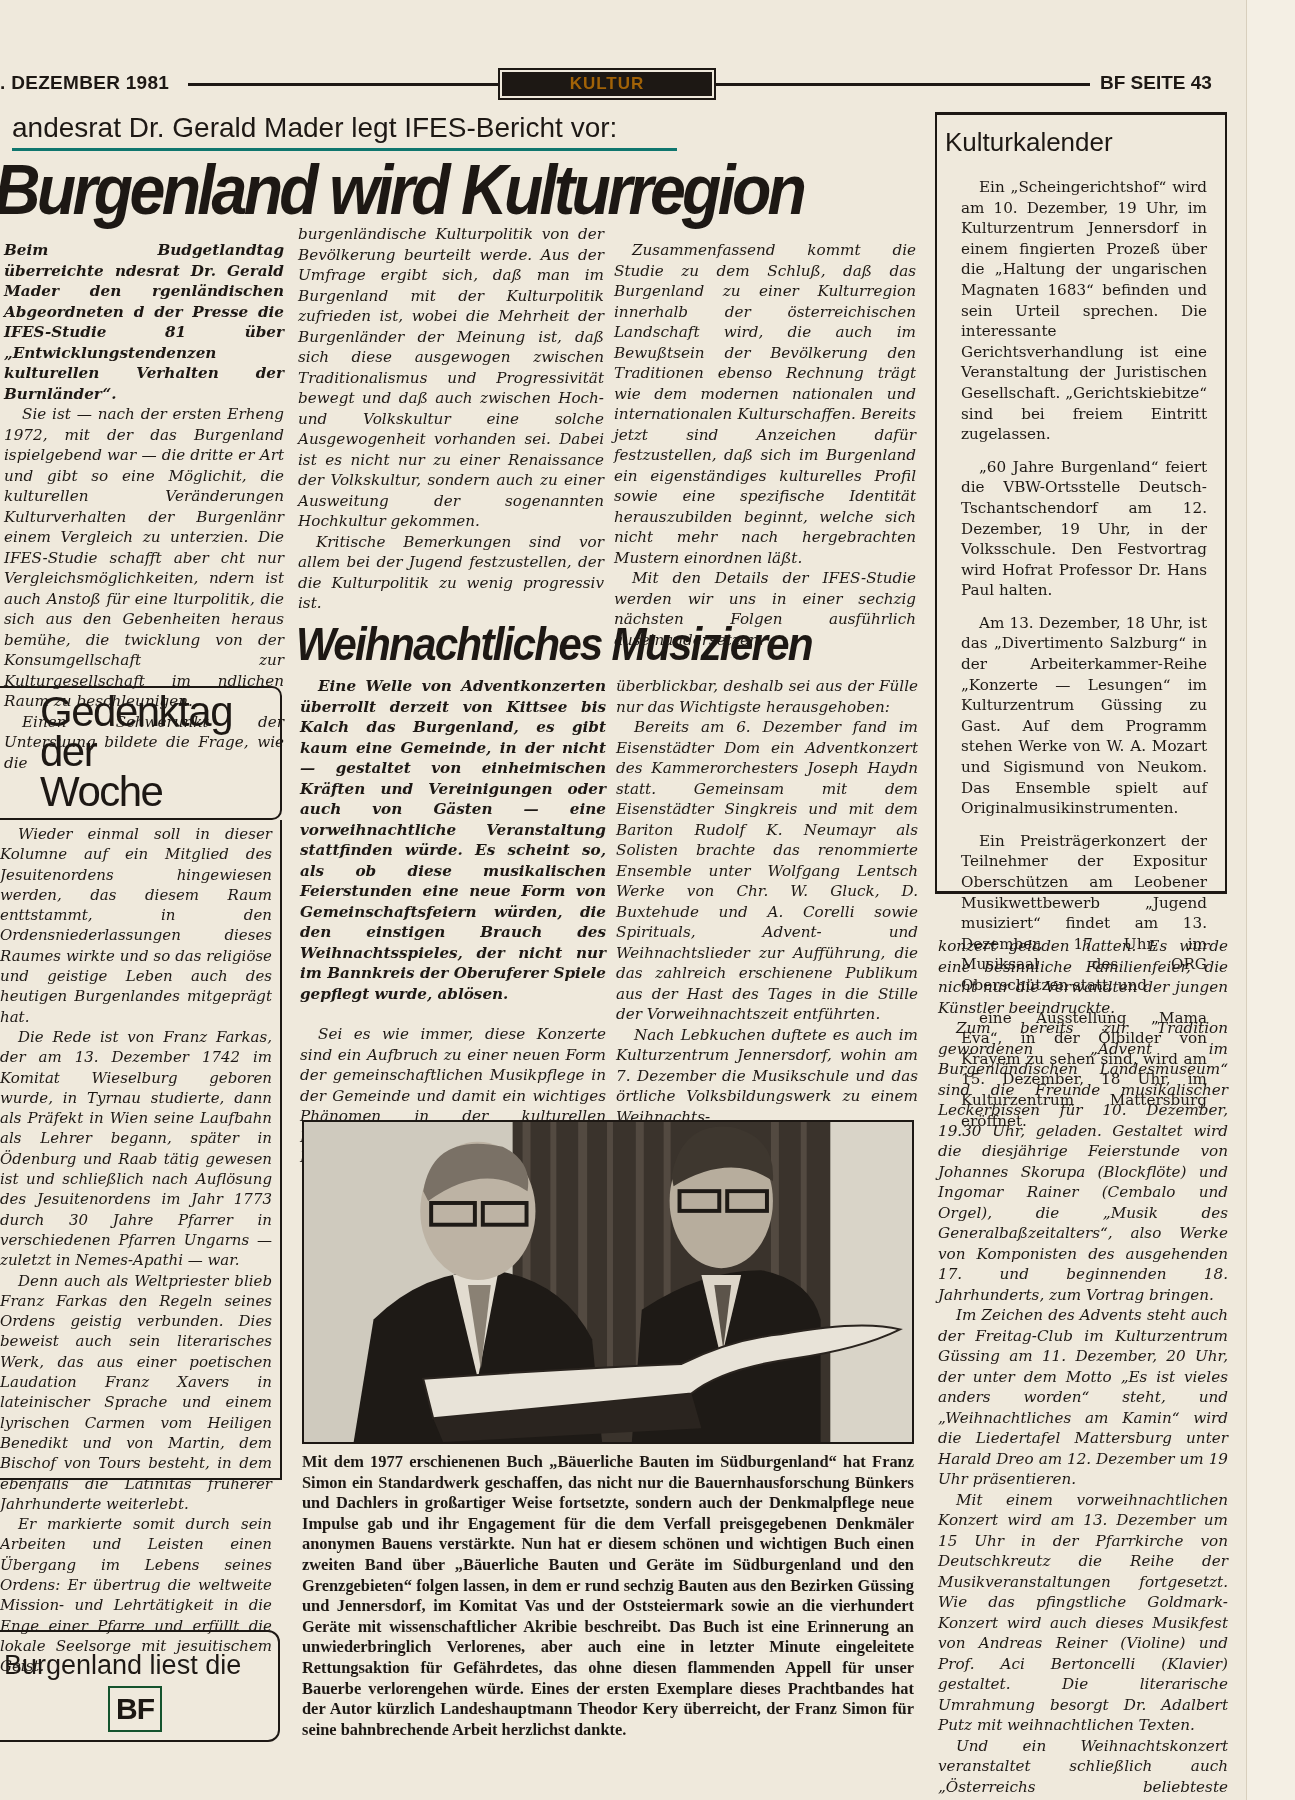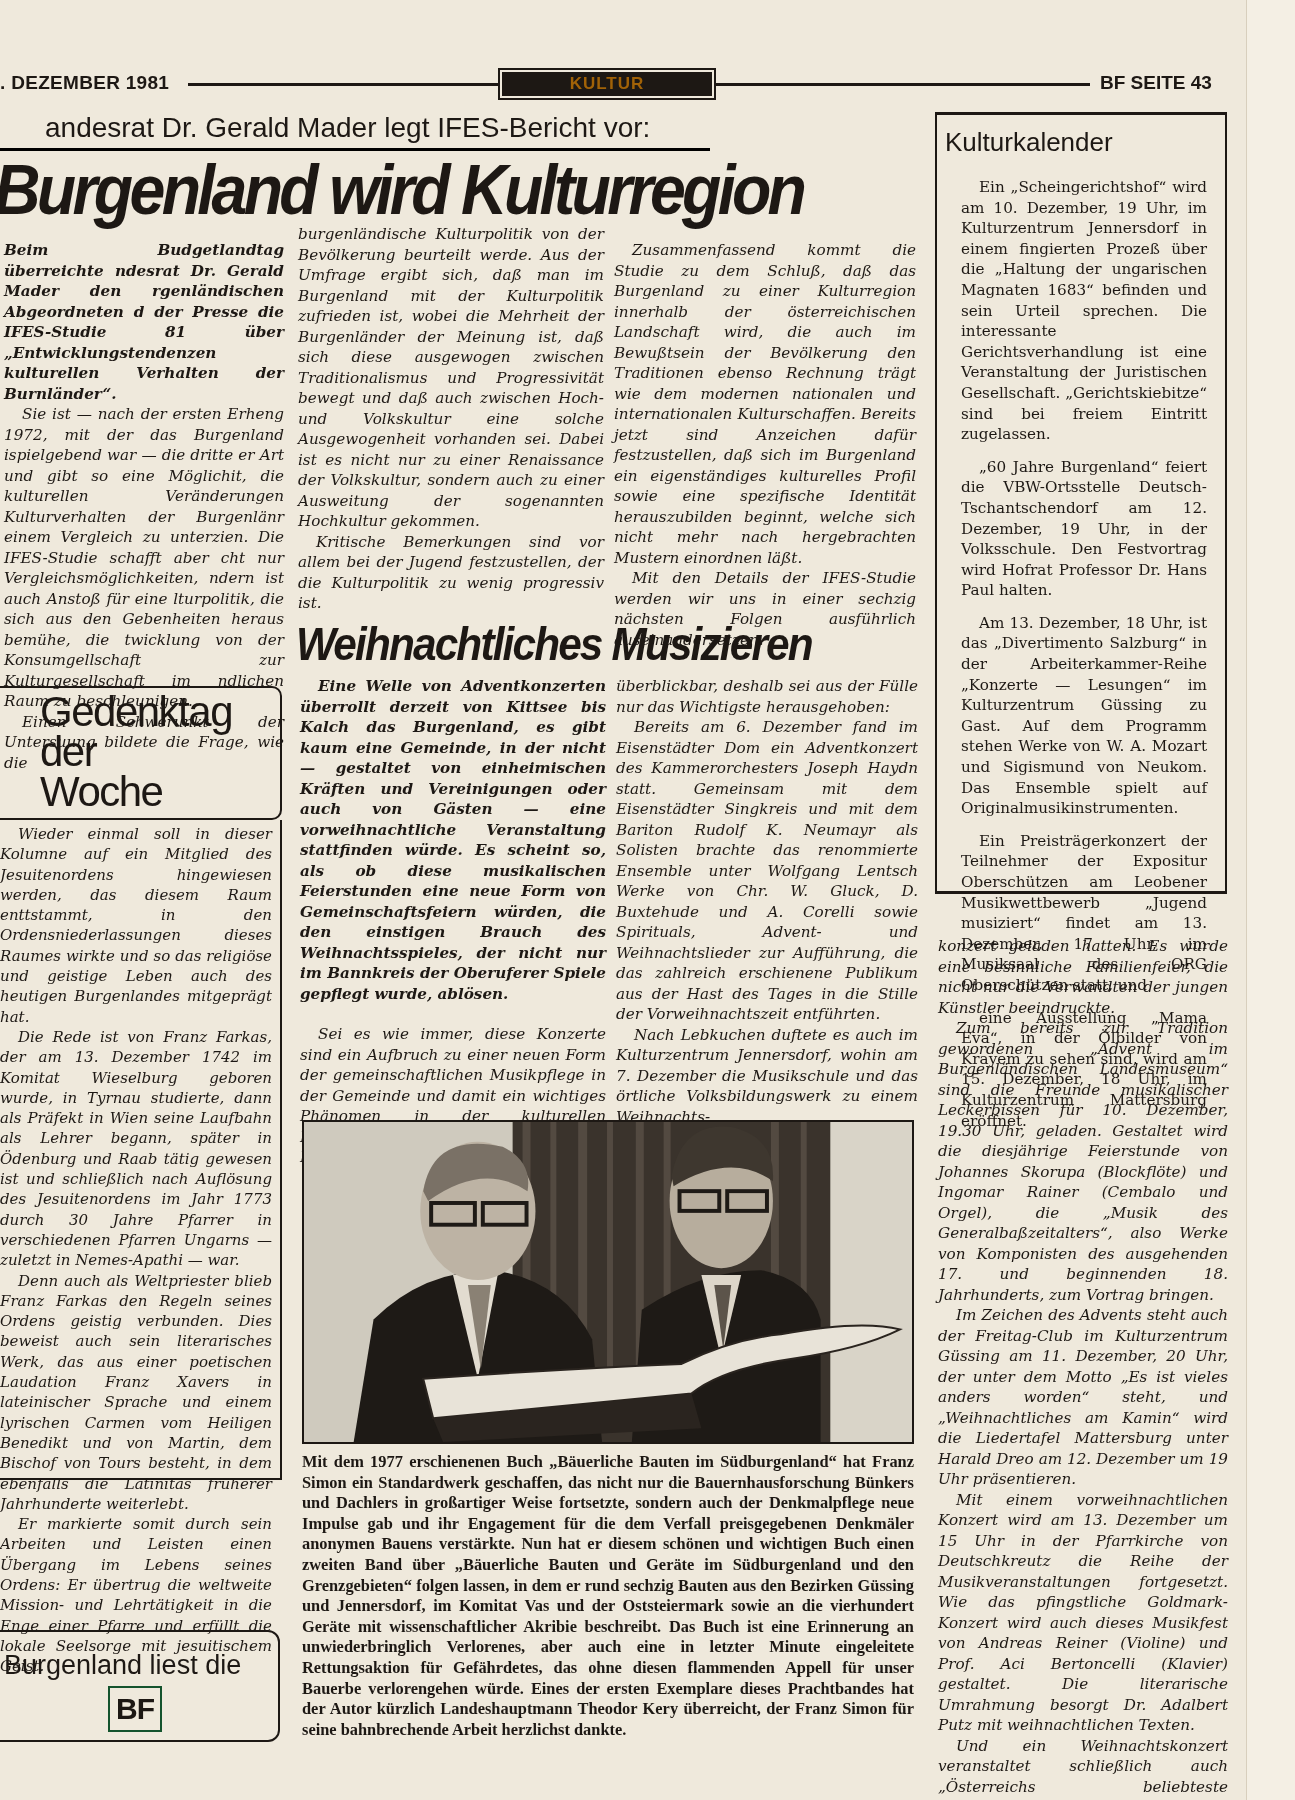--- a/index.html
+++ b/index.html
@@ -17,21 +17,21 @@
   .hdr { position: absolute; top: 68px; left: 0; width: 1230px; height: 30px; }
   .hdr-date { position: absolute; left: 0; top: 4px; font-family: "Liberation Sans", sans-serif; font-size: 19px; font-weight: bold; letter-spacing: 0.3px; }
   .hdr-line { position: absolute; top: 15px; height: 3px; background: #1d1814; }
   .hdr-line.l1 { left: 188px; width: 310px; }
   .hdr-line.l2 { left: 716px; width: 374px; }
   .hdr-box { position: absolute; left: 498px; top: 0; width: 218px; height: 32px; border: 2px solid #1d1814; box-sizing: border-box; background: #efe9dc; padding: 2px; }
   .hdr-box-inner { background: #1d1814; color: #a16207; height: 24px; text-align: center; font-family: "Liberation Sans", sans-serif; font-weight: bold; font-size: 17px; line-height: 24px; letter-spacing: 1px; }
   .hdr-page { position: absolute; left: 1100px; top: 4px; font-family: "Liberation Sans", sans-serif; font-size: 19px; font-weight: bold; }
 
   
-  .kicker { position: absolute; left: 0; top: 112px; font-family: "Liberation Sans", sans-serif; font-size: 28px; white-space: nowrap; padding-bottom: 4px; border-bottom: 3px solid #000000; width: 665px; padding-left: 45px; }
+  .kicker { position: absolute; left: 12px; top: 112px; font-family: "Liberation Sans", sans-serif; font-size: 28px; white-space: nowrap; padding-bottom: 4px; border-bottom: 3px solid #0f766e; width: 665px; }
   .headline { position: absolute; left: -6px; top: 150px; font-family: "Liberation Sans", sans-serif; font-weight: 900; font-style: italic; font-size: 70px; letter-spacing: -4px; white-space: nowrap; transform: scaleX(0.92); transform-origin: left; }
   .col { position: absolute; font-size: 15.2px; line-height: 20.5px; text-align: justify; hyphens: manual; }
   .col p { margin: 0; text-indent: 18px; font-style: italic; }
   .col p.noindent { text-indent: 0; }
   .bold { font-weight: bold; }
 
   .c1 { left: 4px; top: 240px; width: 280px; }
   .c2 { left: 298px; top: 224px; width: 306px; }
   .c3 { left: 614px; top: 240px; width: 302px; }
 

